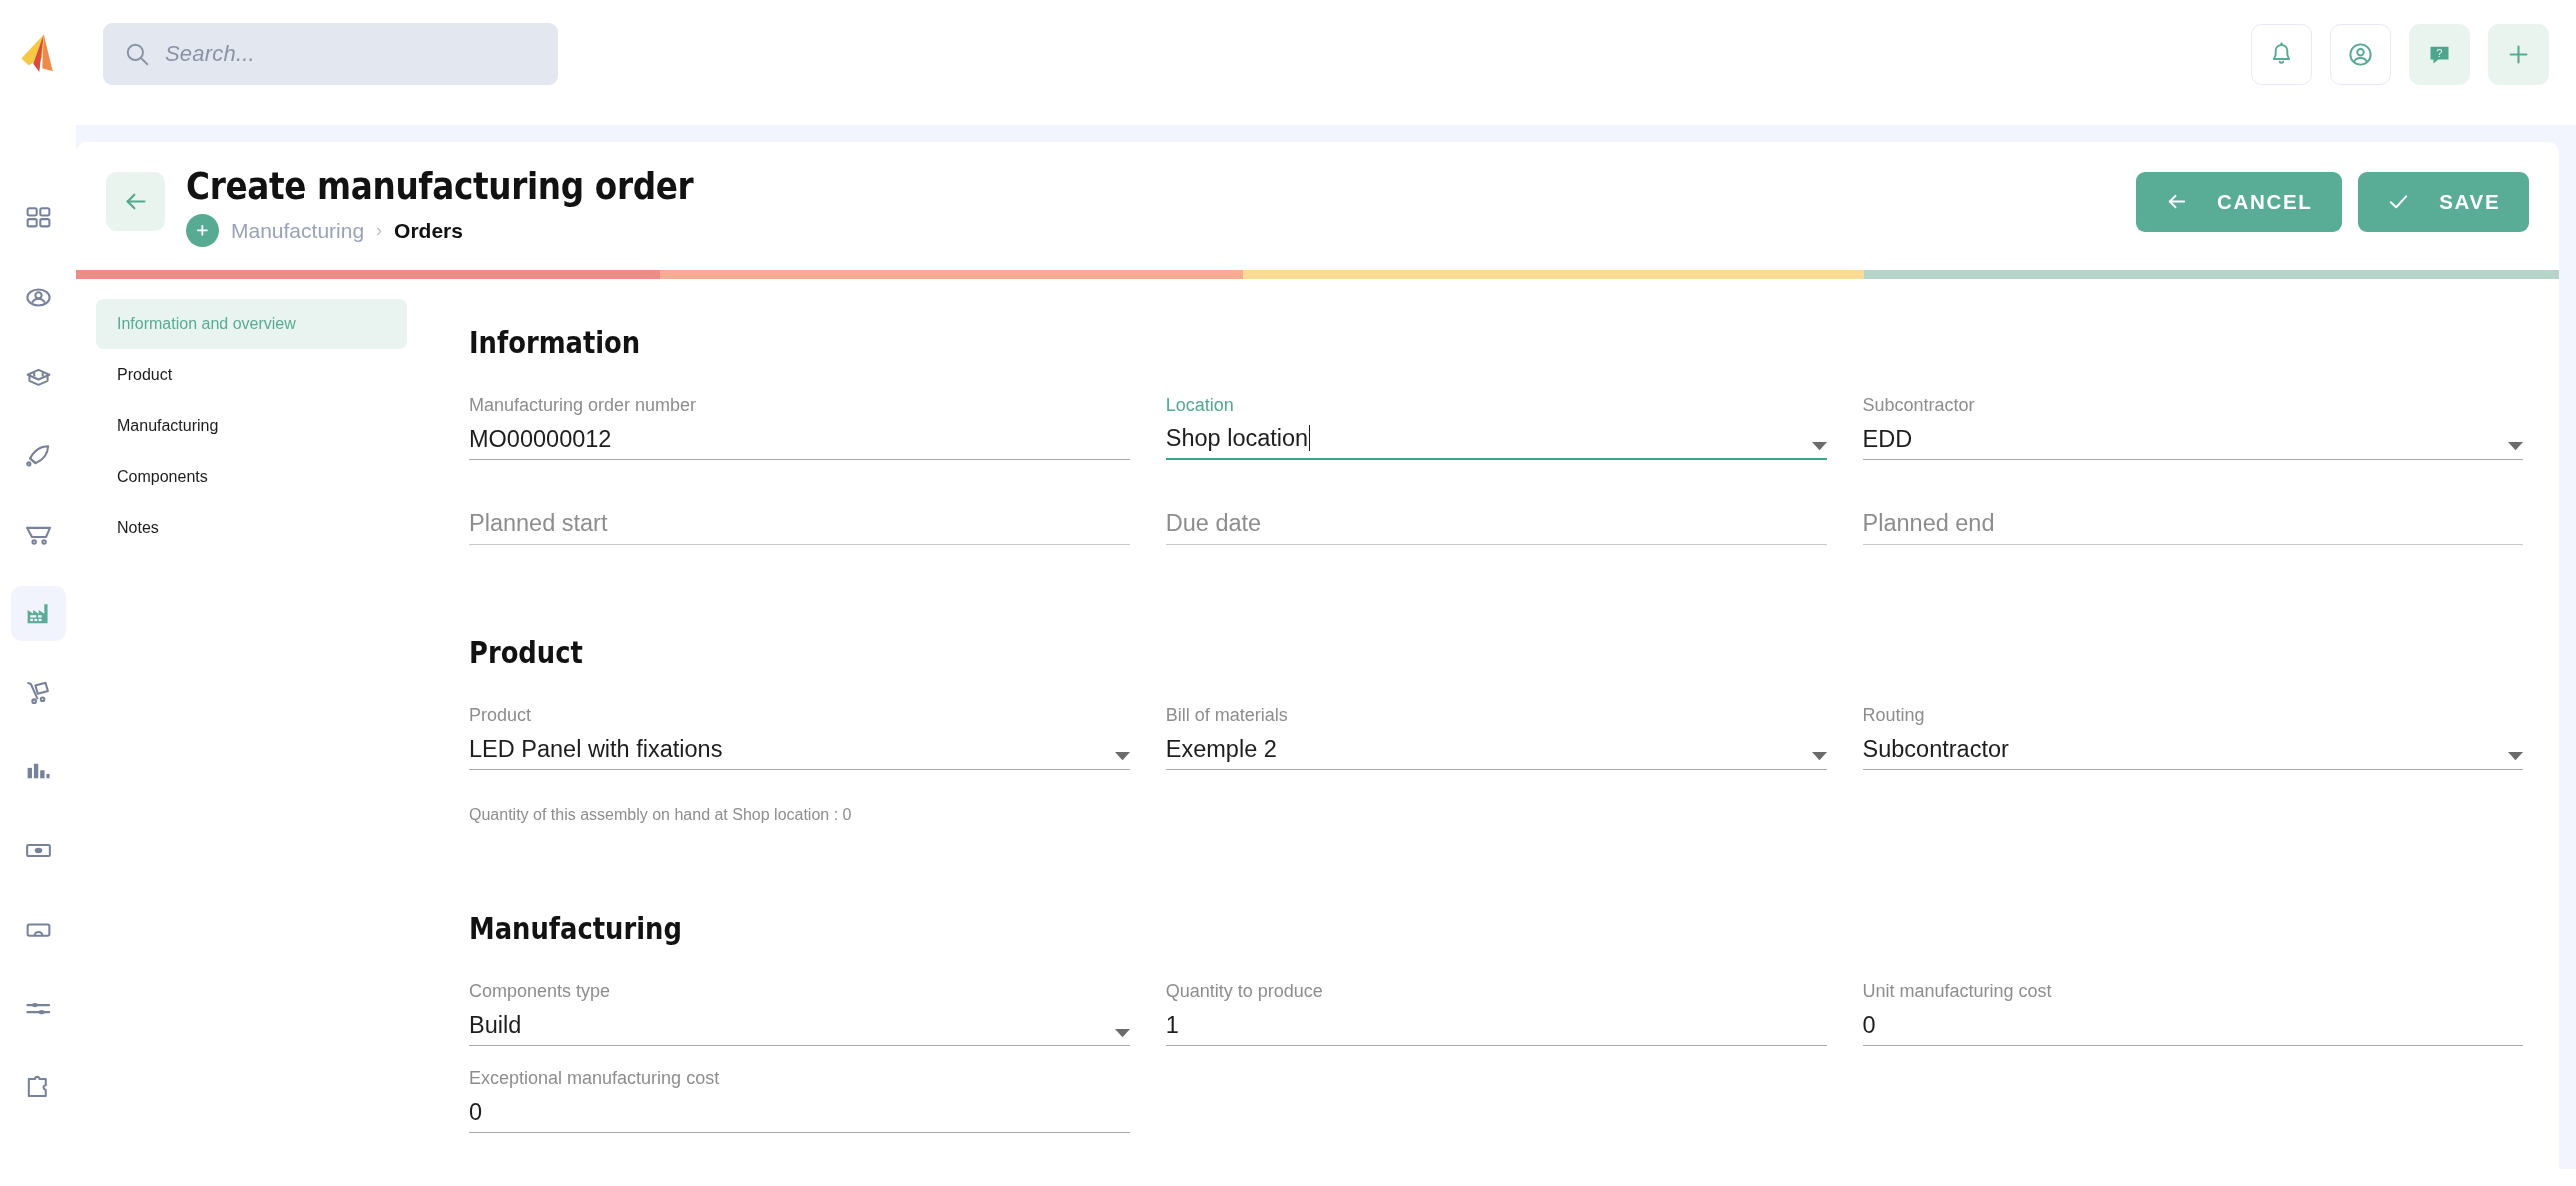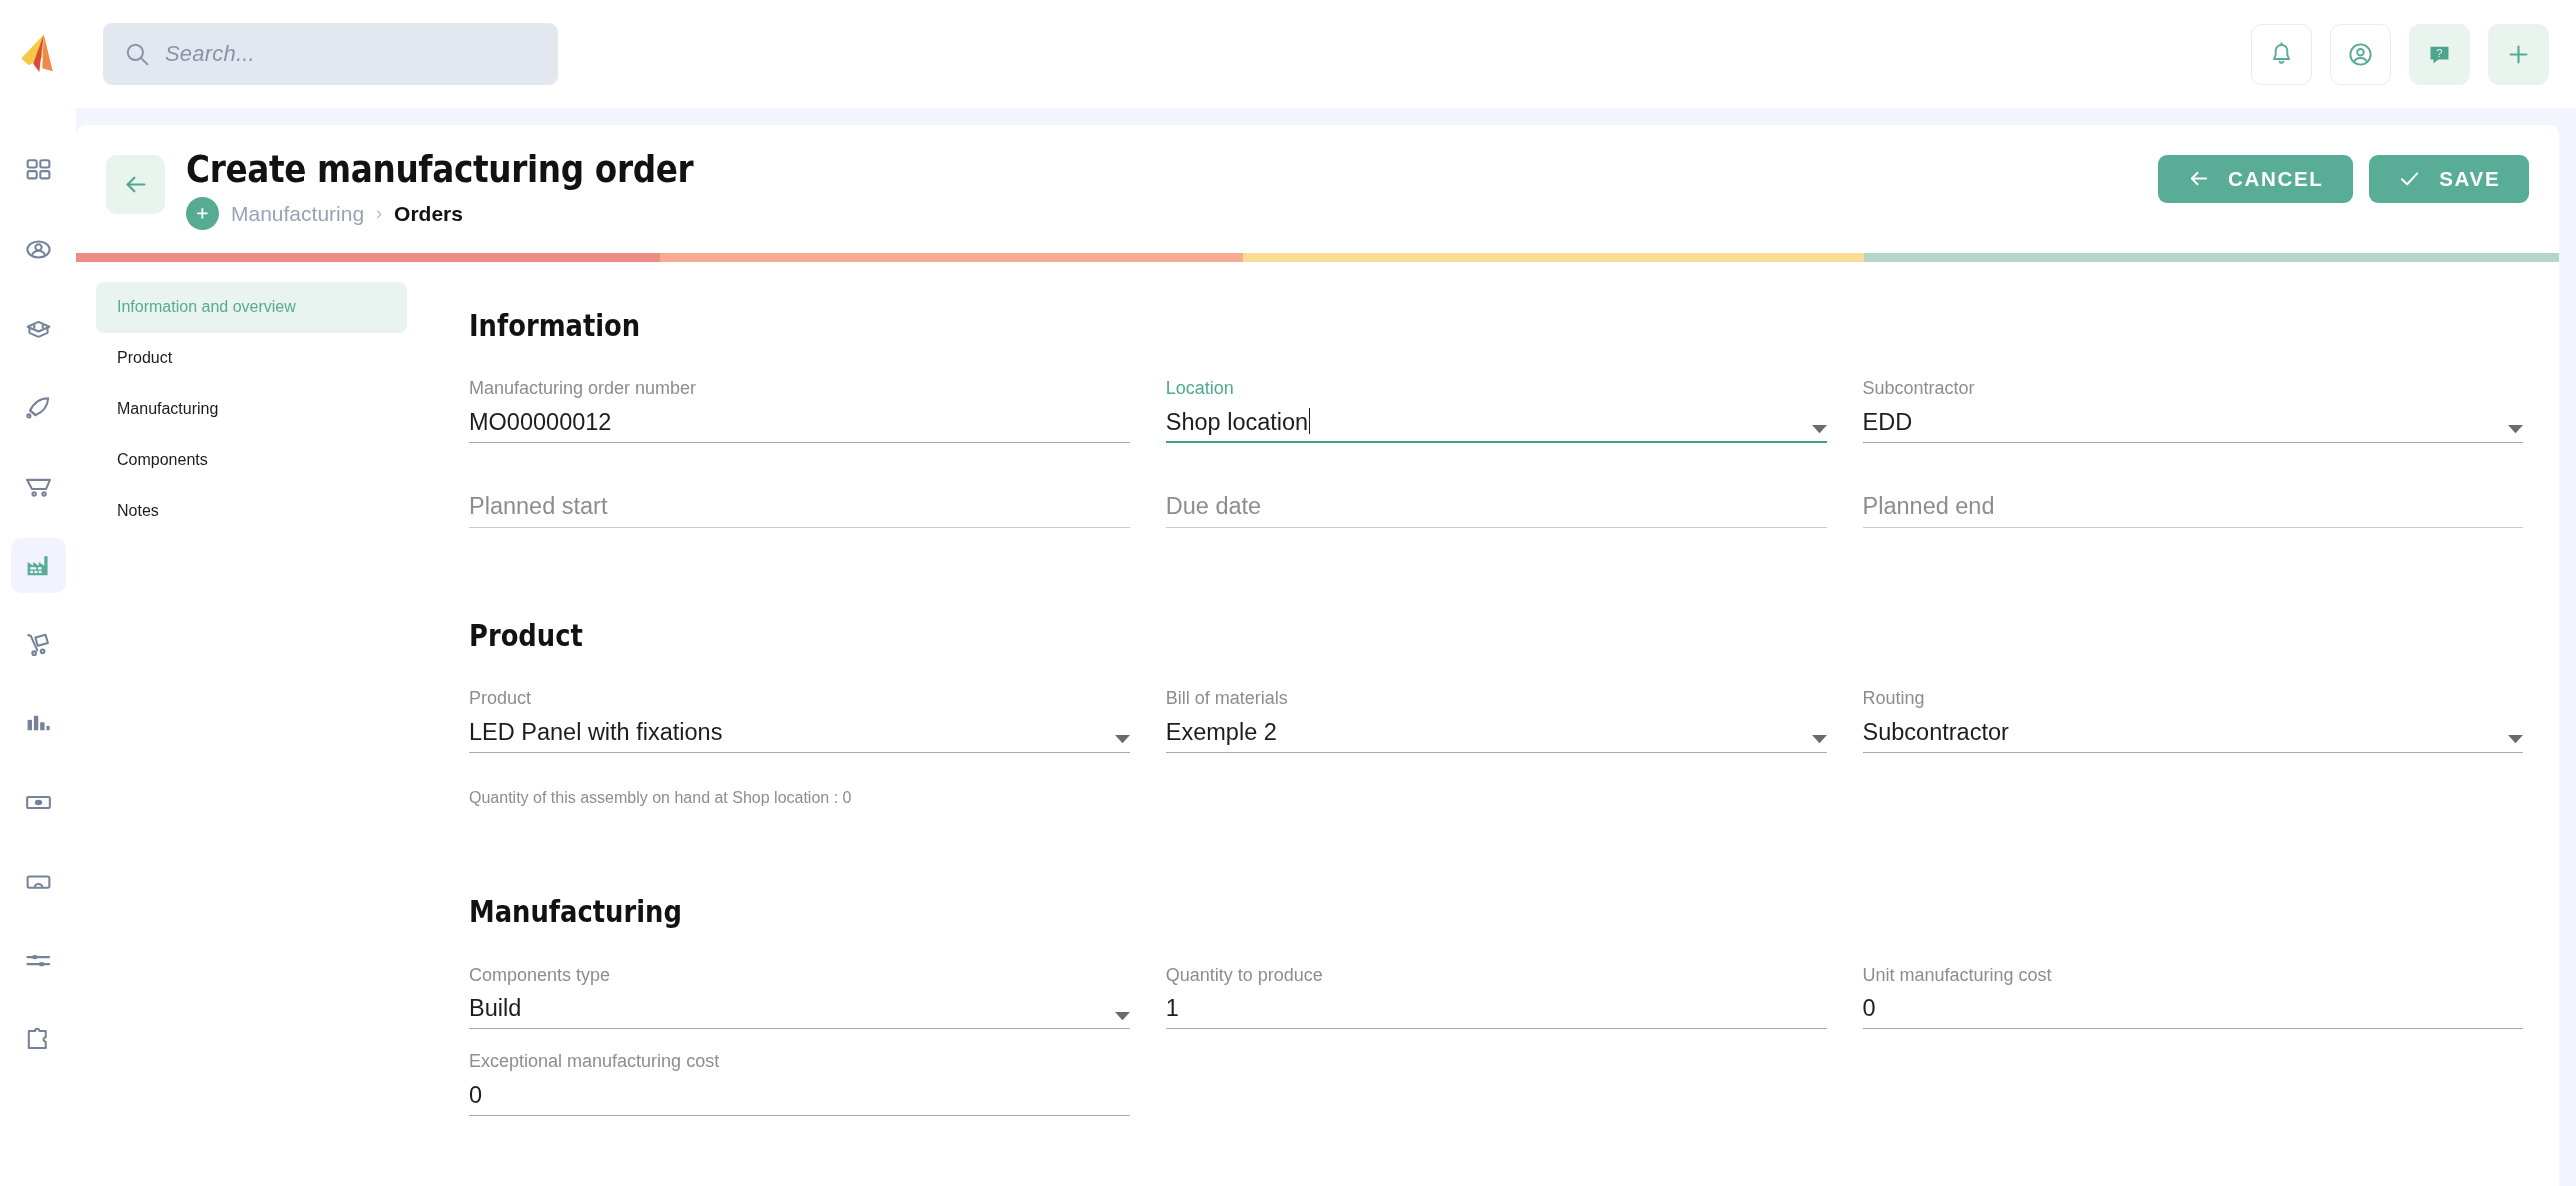--- a/index.html
+++ b/index.html
@@ -35,21 +35,21 @@
   .topbar-spacer { flex: 1 1 auto; }
   .top-actions { display: flex; align-items: center; gap: 18px; }
   .tbtn {
     width: 61px; height: 61px; border-radius: 10.6px;
     display: flex; align-items: center; justify-content: center;
     background: #ffffff; border: 0.8px solid #e7eaf3; cursor: pointer;
   }
   .tbtn.tinted { background: #e9f4ef; border-color: #e9f4ef; }
 
   
-  .body-row { flex: 1 1 auto; display: flex; min-height: 0; }
+  .body-row { flex: 1 1 auto; display: flex; min-height: 0; align-items: center; }
 
   
   .rail {
     width: 76px; flex: 0 0 76px; background: #ffffff;
     display: flex; flex-direction: column; align-items: center;
     padding-top: 35px; gap: 0;
   }
   .rail-item {
     width: 55px; height: 55px; border-radius: 10.6px;
     display: flex; align-items: center; justify-content: center;
@@ -93,22 +93,22 @@
   }
   .crumb-link { font-size: 21px; color: #98a2b8; cursor: pointer; }
   .crumb-sep { font-size: 18px; color: #b6bdcc; }
   .crumb-cur { font-size: 21px; color: #111111; font-weight: 700; }
 
   .head-actions {
     margin-left: auto; display: flex; align-items: flex-start; gap: 16.7px;
     padding-top: 6px;
   }
   .abtn {
-    height: 48px; border-radius: 9px; background: #59ad96; color: #fff;
-    display: flex; align-items: center; gap: 18px; padding: 0 29px;
+    height: 60px; border-radius: 9px; background: #59ad96; color: #fff;
+    display: flex; align-items: center; gap: 29px; padding: 0 29px;
     font-size: 20.5px; font-weight: 700; letter-spacing: 1.7px; cursor: pointer;
     border: none;
   }
 
   
   .progress {
     display: flex; height: 8.3px; margin: 23px 0 0 0; flex: 0 0 8.3px;
   }
   .progress > div { height: 100%; }
 

